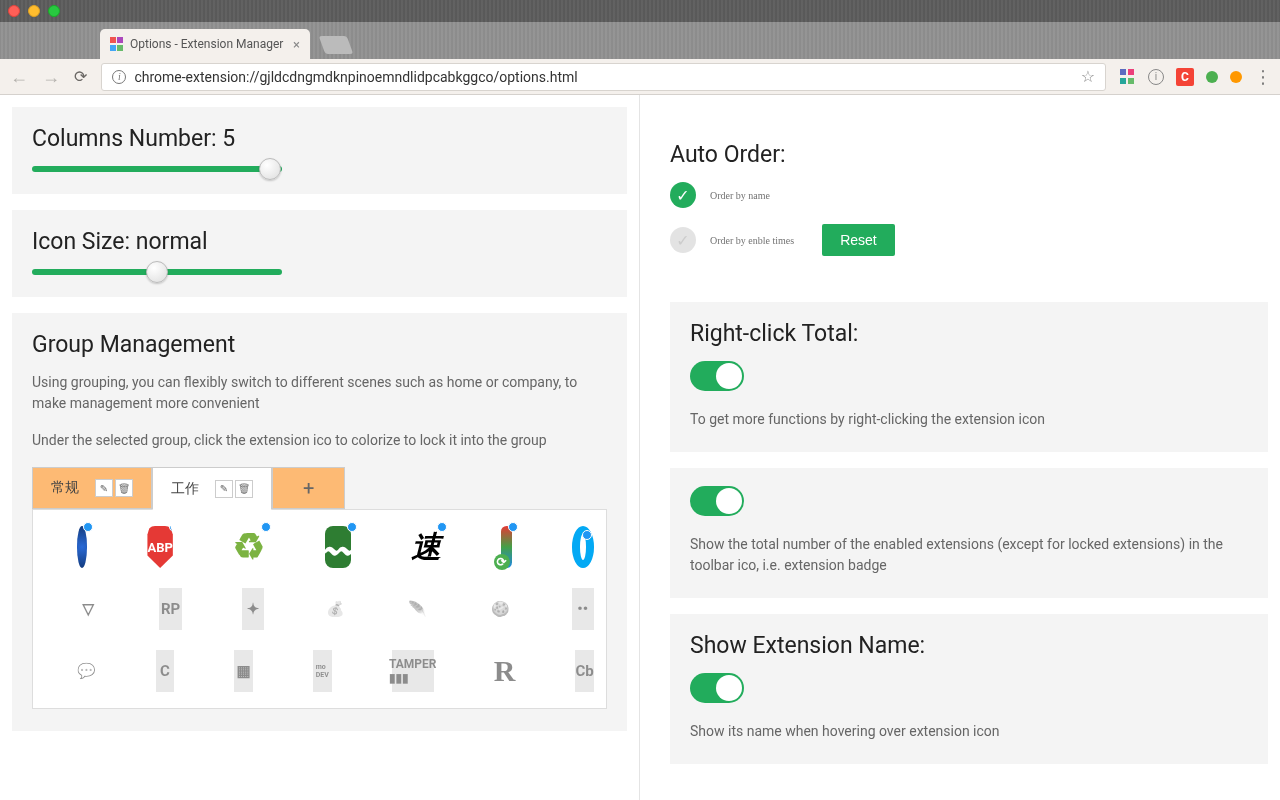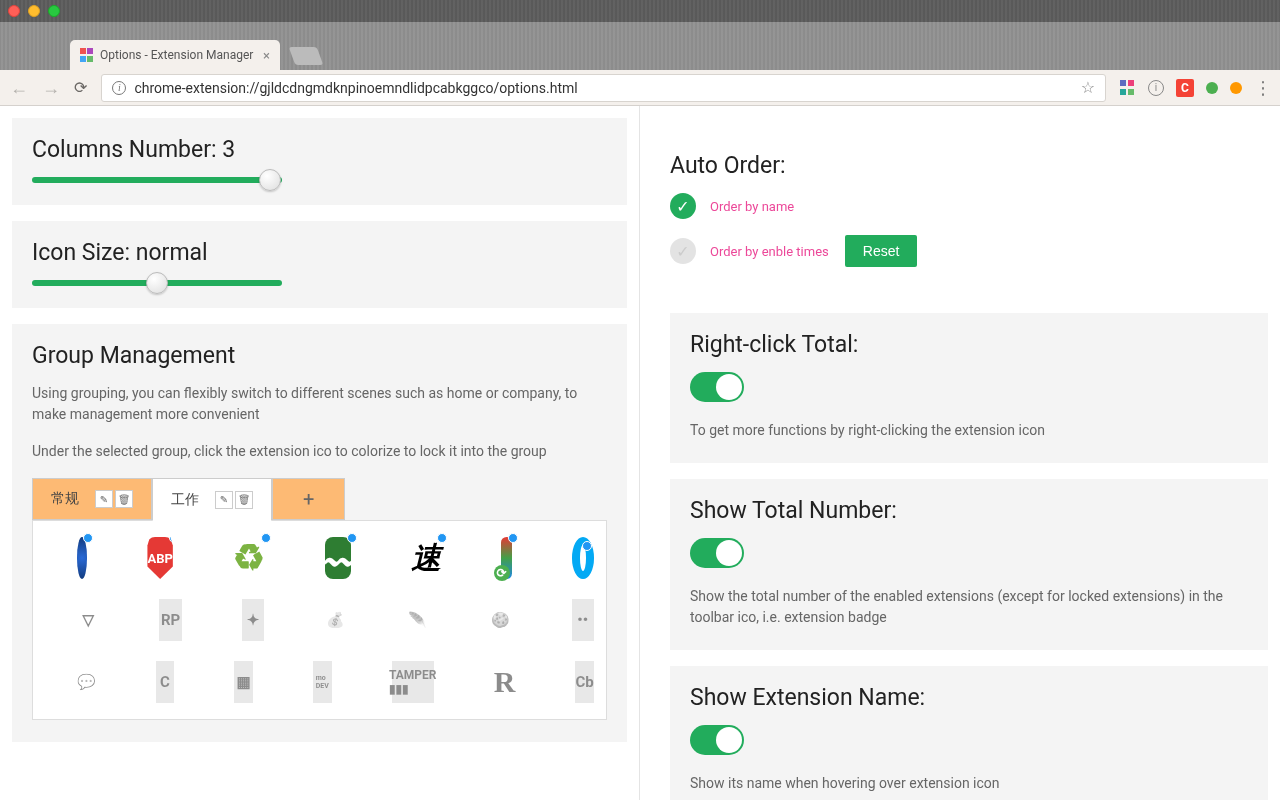--- a/index.html
+++ b/index.html
@@ -14,25 +14,25 @@
   display: flex;
   align-items: center;
   padding-left: 8px;
 }
 .traffic-lights { display: flex; gap: 8px; }
 .tl-dot { width: 12px; height: 12px; border-radius: 50%; }
 .dot-close { background: #ff5f57; border: 0.5px solid #e0443e; }
 .dot-min { background: #ffbd2e; border: 0.5px solid #dea123; }
 .dot-max { background: #28c940; border: 0.5px solid #1aab29; }
 .tabbar {
-  height: 48px;
+  height: 37px;
   background: repeating-linear-gradient(90deg, #888, #999 2px, #888 4px);
   display: flex;
   align-items: flex-end;
-  padding-left: 70px;
+  padding-left: 100px;
 }
 .tab {
   background: #f4f0ec;
   height: 30px;
   min-width: 210px;
   border-radius: 5px 5px 0 0;
   display: flex;
   align-items: center;
   padding: 0 10px;
   font-size: 12px;
@@ -223,21 +223,21 @@
 .radio-circle {
   width: 26px; height: 26px;
   border-radius: 50%;
   display: flex;
   align-items: center;
   justify-content: center;
 }
 .radio-on { background: #22ac5c; color: #fff; }
 .radio-off { background: #e3e3e3; color: #ccc; }
 .radio-check { font-size: 16px; }
-.radio-label { font-size: 13px; color: #ec4899; }
+.radio-label { font-size: 10px; color: #737373; font-family: Liberation Serif, serif; }
 
 .btn-green {
   background: #22ac5c;
   color: #fff;
   border: none;
   padding: 8px 18px;
   font-size: 14px;
   border-radius: 2px;
 }
 
@@ -303,21 +303,21 @@
     <div class="tb-dot-o"></div>
     <span class="tb-menu">⋮</span>
   </div>
 </div>
 
 <div class="page">
 
   <div class="col-left">
 
     <div class="card">
-      <div class="card-title">Columns Number: 3</div>
+      <div class="card-title">Columns Number: 5</div>
       <div class="slider-track" style="width:250px">
         <div class="slider-thumb" style="left:95%"></div>
       </div>
     </div>
 
     <div class="card">
       <div class="card-title">Icon Size: normal</div>
       <div class="slider-track" style="width:250px">
         <div class="slider-thumb" style="left:50%"></div>
       </div>
@@ -402,34 +402,33 @@
         <div class="radio-circle radio-on">
             <span class="radio-check">✓</span>
           </div>
         <span class="radio-label">Order by name</span>
       </div>
       <div class="radio-row">
         <div class="radio-circle radio-off">
             <span class="radio-check">✓</span>
           </div>
         <span class="radio-label">Order by enble times</span>
-        <button class="btn-green" style="margin-left:2px">Reset</button>
+        <button class="btn-green" style="margin-left:14px">Reset</button>
       </div>
     </div>
 
     <div class="card">
       <div class="card-title">Right-click Total:</div>
       <div class="toggle">
           <div class="toggle-knob"></div>
         </div>
       <p class="desc" style="margin-bottom:0">To get more functions by right-clicking the extension icon</p>
     </div>
 
     <div class="card">
-      <div class="card-title">Show Total Number:</div>
       <div class="toggle">
           <div class="toggle-knob"></div>
         </div>
       <p class="desc" style="margin-bottom:0">Show the total number of the enabled extensions (except for locked extensions) in the toolbar ico, i.e. extension badge</p>
     </div>
 
     <div class="card">
       <div class="card-title">Show Extension Name:</div>
       <div class="toggle">
           <div class="toggle-knob"></div>

